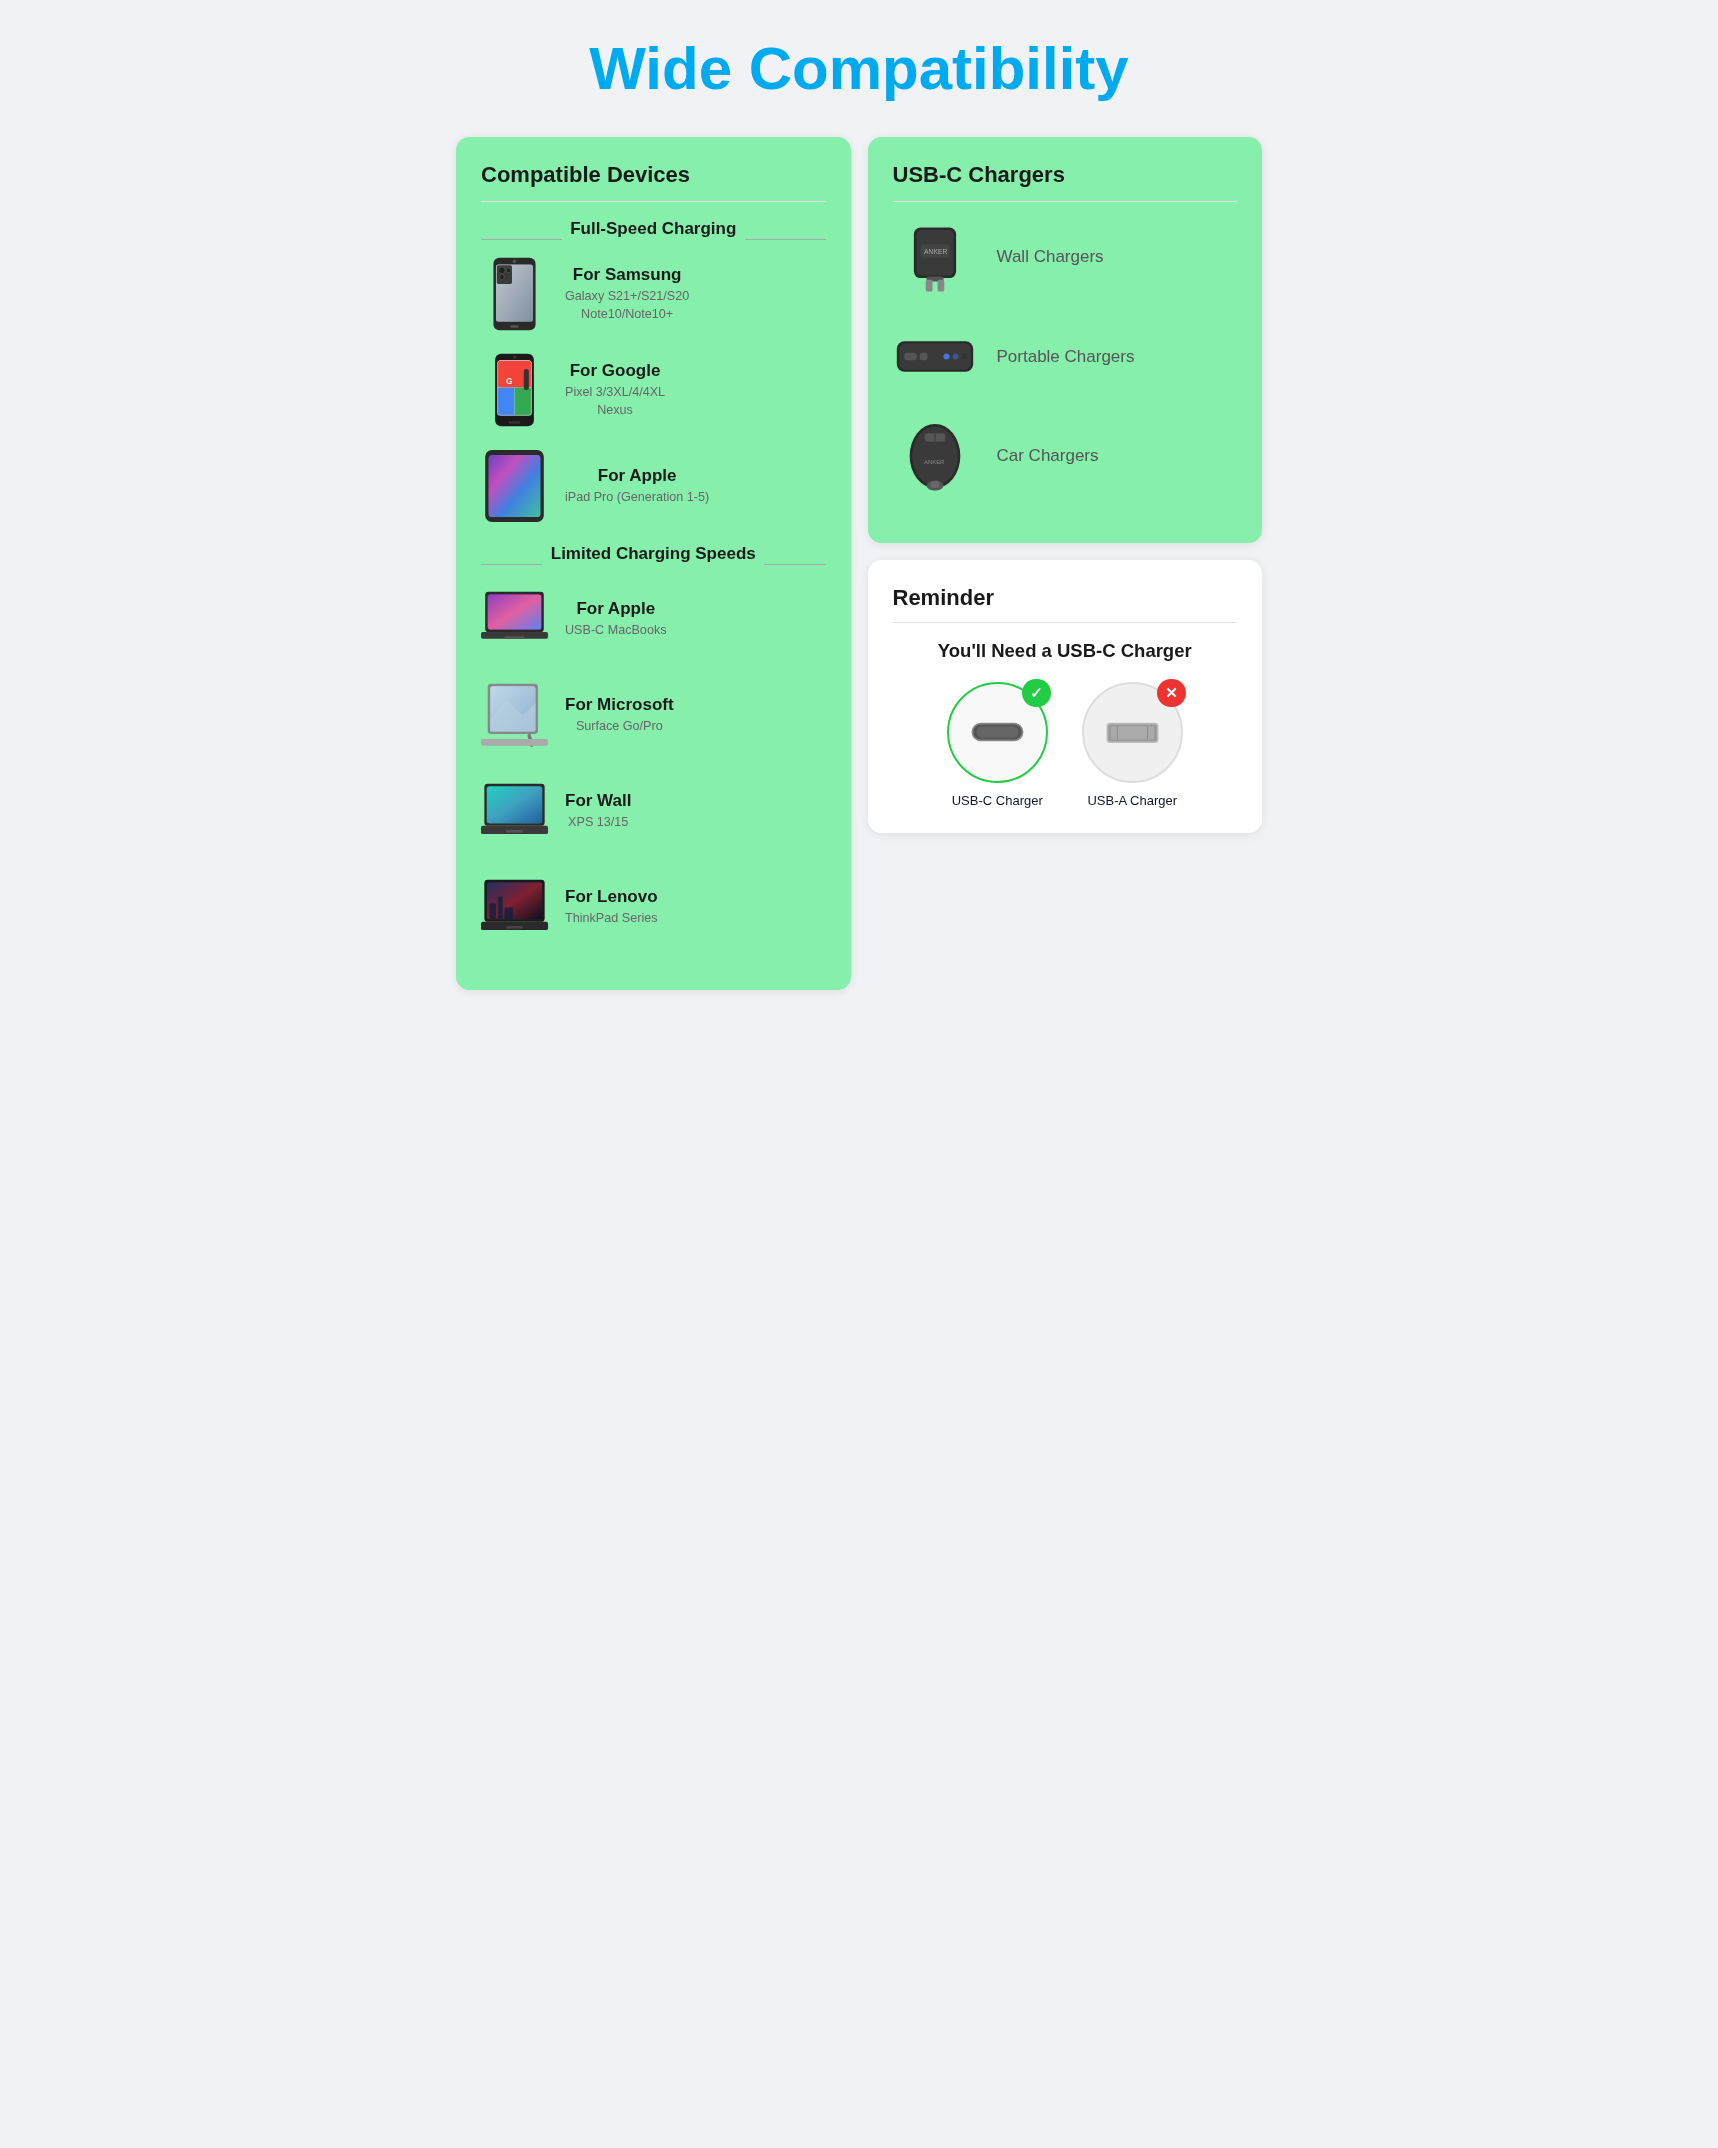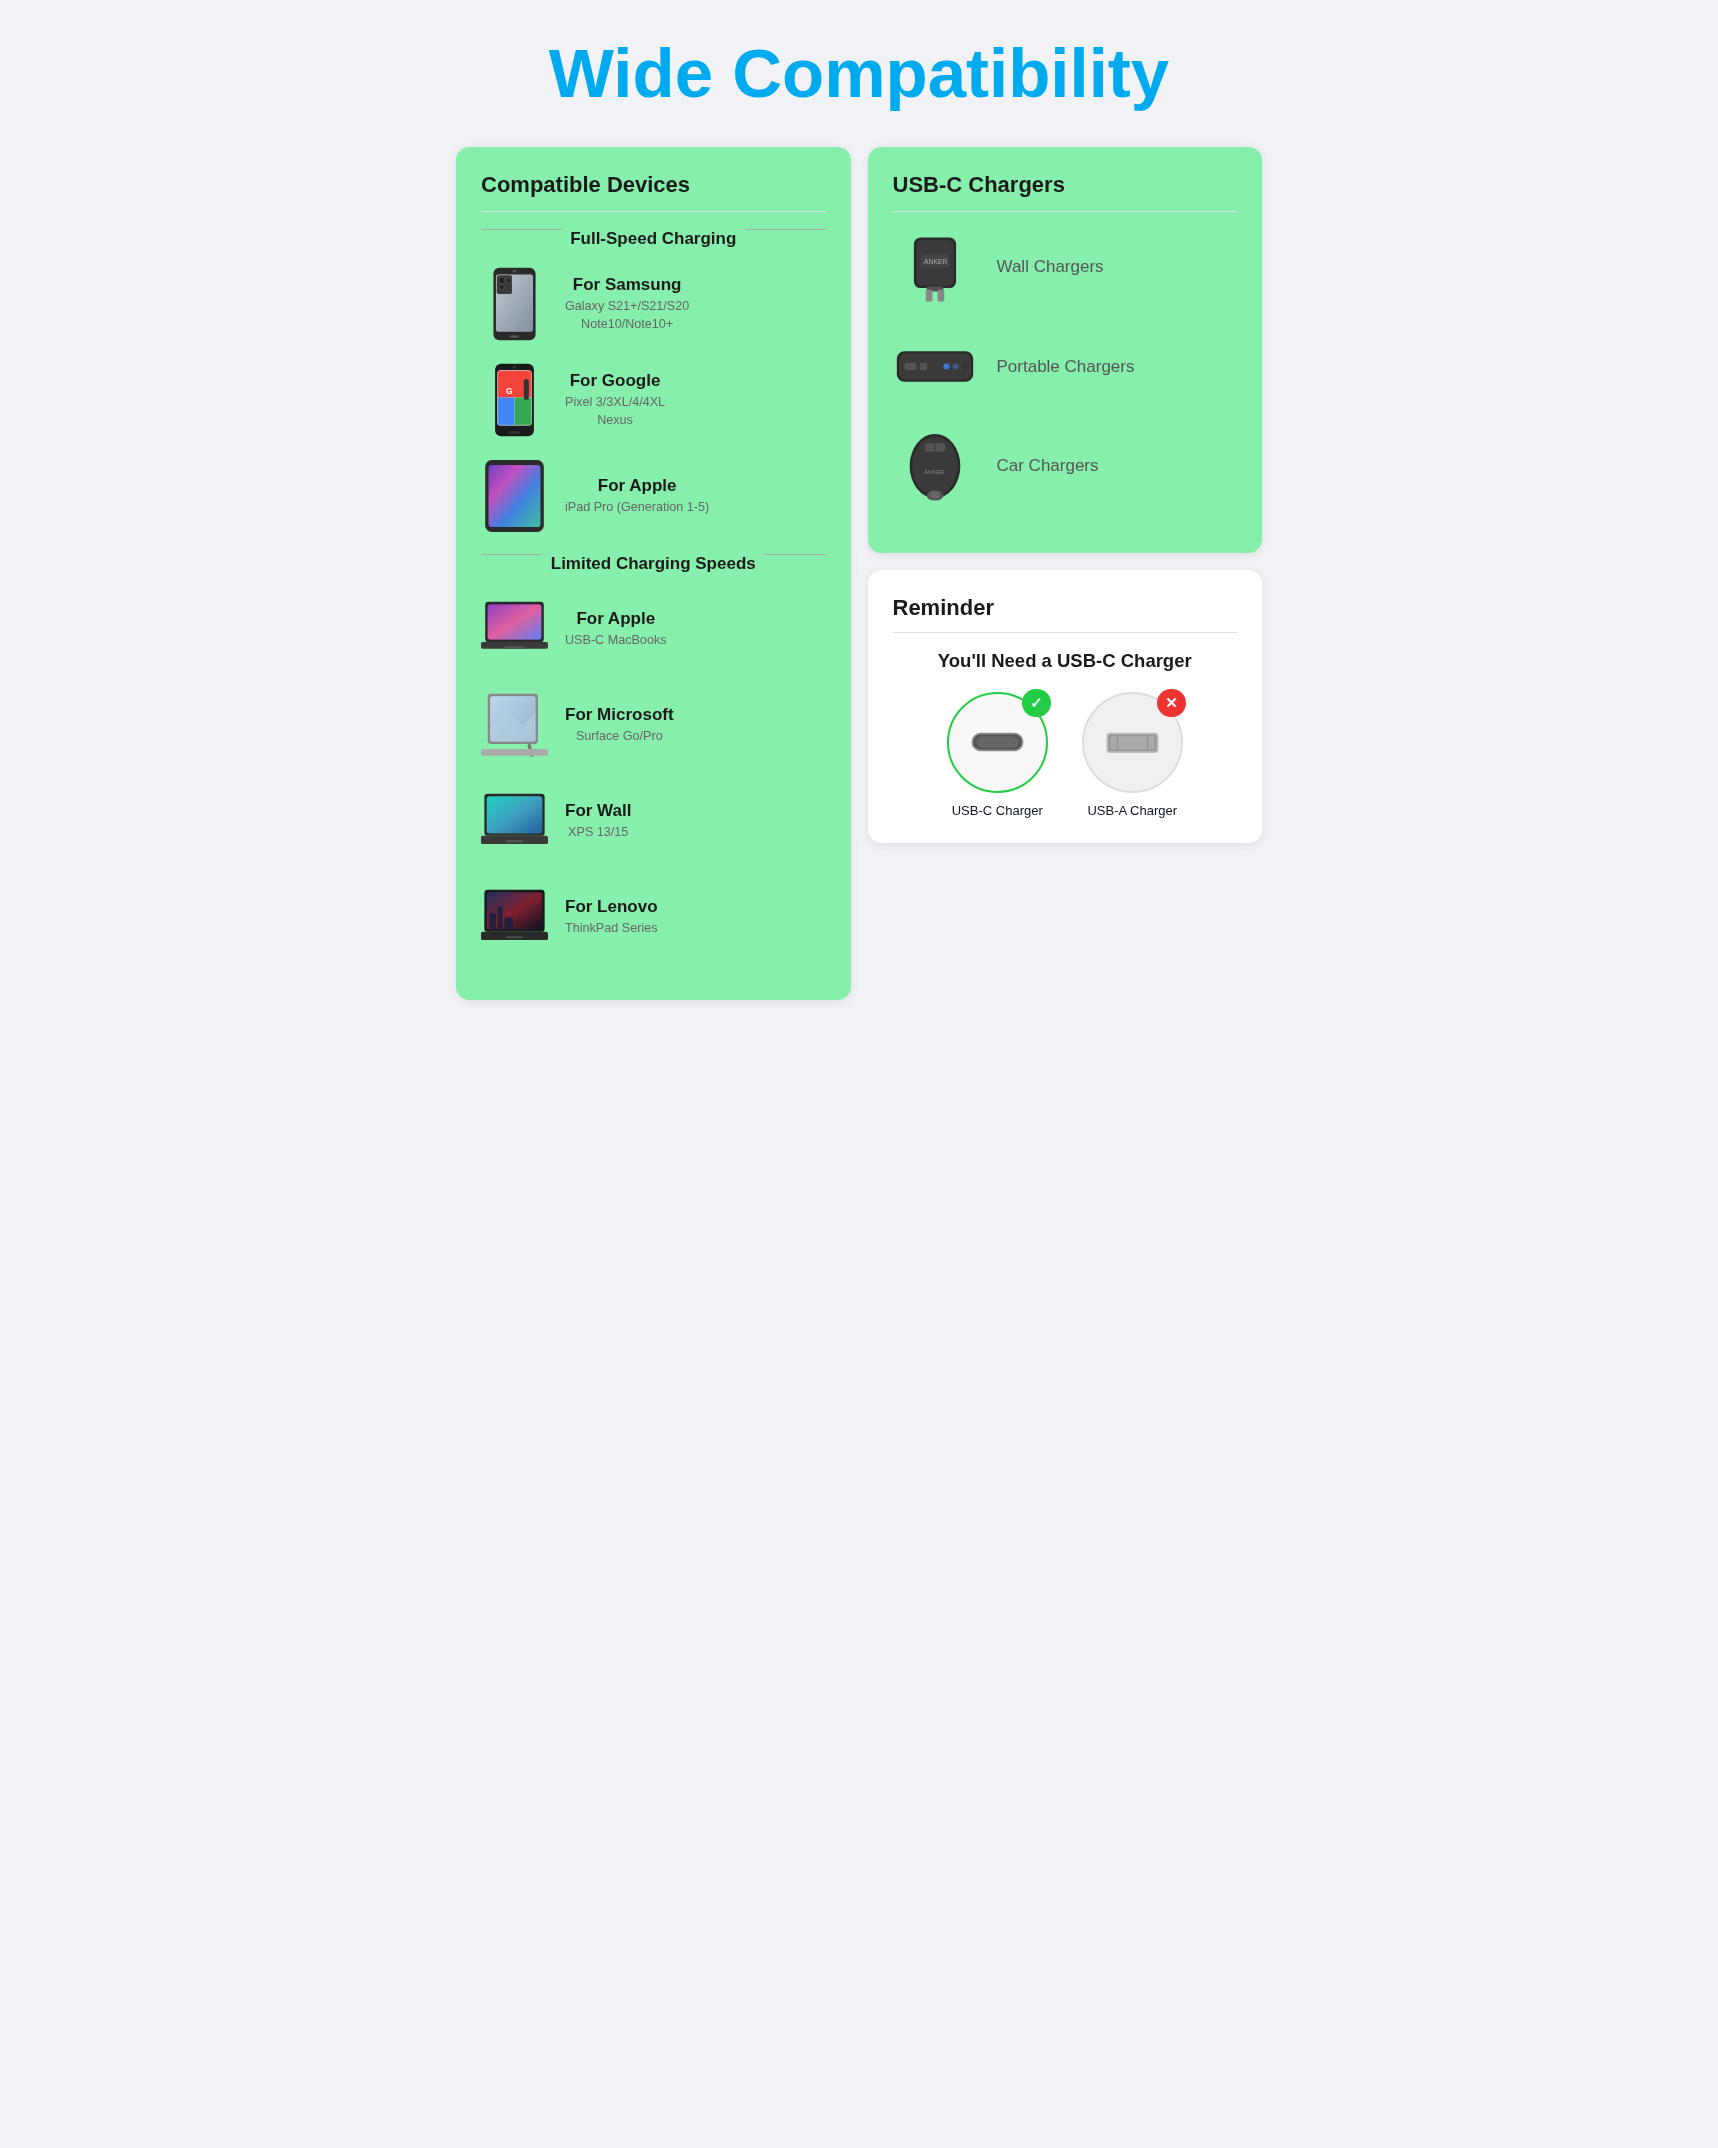--- a/index.html
+++ b/index.html
@@ -6,21 +6,21 @@
     body {
       background: #f0f2f5;
       font-family: -apple-system, BlinkMacSystemFont, 'Segoe UI', sans-serif;
       display: flex;
       flex-direction: column;
       align-items: center;
       padding: 34px 17px;
       min-height: 100vh;
     }
     .page-title {
-      font-size: 69px;
+      font-size: 60px;
       font-weight: 700;
       color: #00aaee;
       margin-bottom: 34px;
       text-align: center;
     }
     .main-grid {
       display: grid;
       grid-template-columns: 1fr 1fr;
       gap: 17px;
       width: 100%;
@@ -39,21 +39,21 @@
       margin-bottom: 13.4px;
     }
     .divider {
       border: none;
       border-top: 0.8px solid #e0e0e0;
       margin-bottom: 17px;
     }
     
     .section-header {
       display: flex;
-      align-items: flex-start;
+      align-items: flex-end;
       gap: 8.4px;
       margin-bottom: 17px;
     }
     .section-header .dash {
       flex: 1;
       height: 0.8px;
       background: #aaa;
     }
     .section-header .section-label {
       font-size: 17px;

